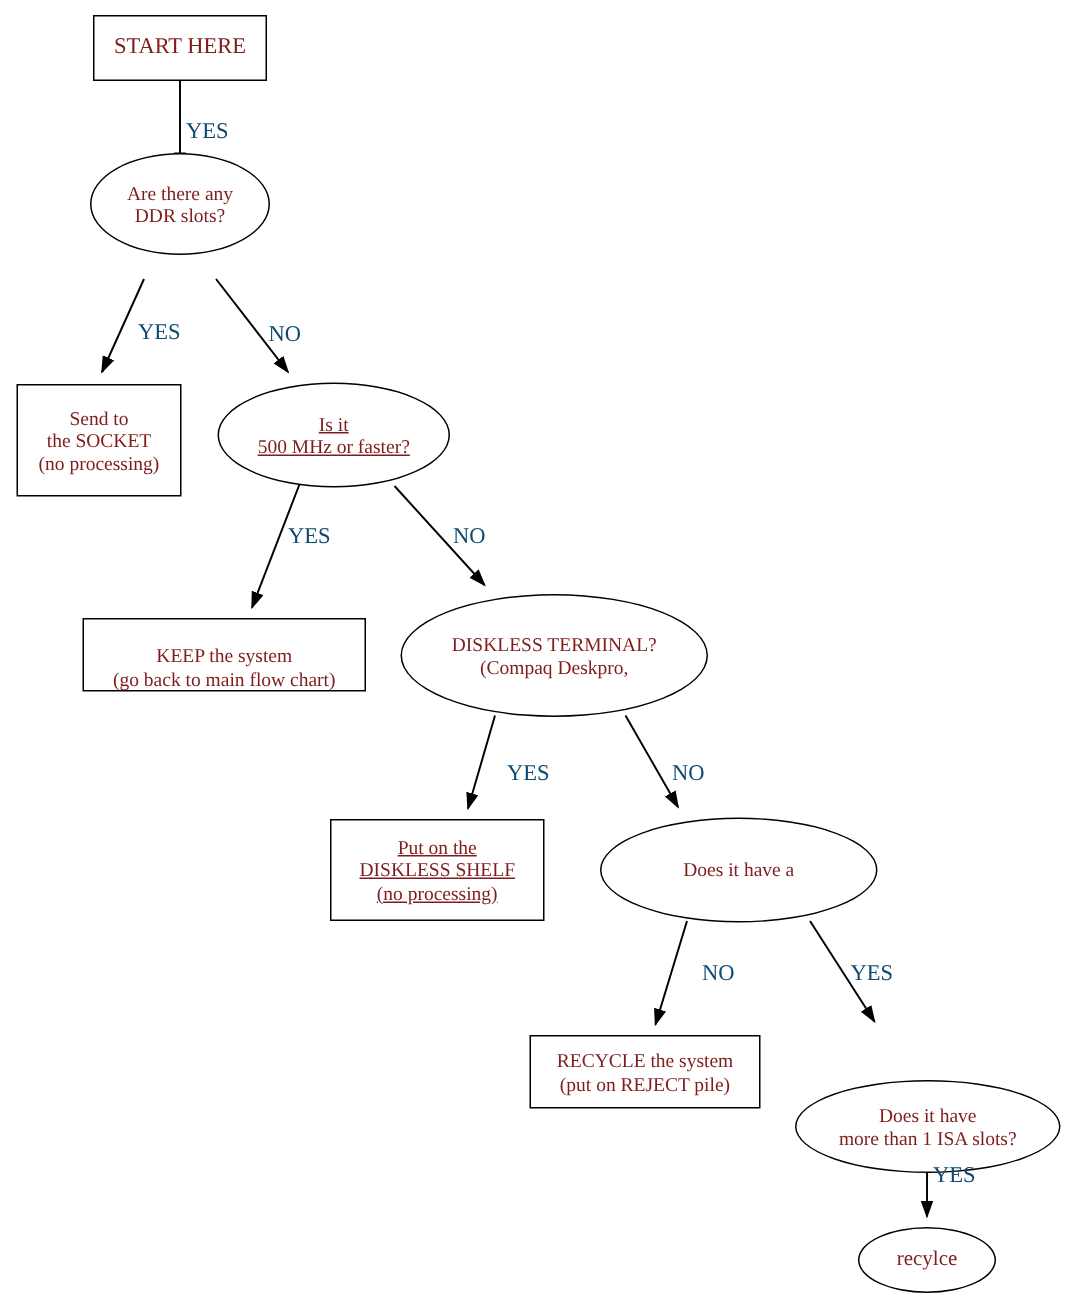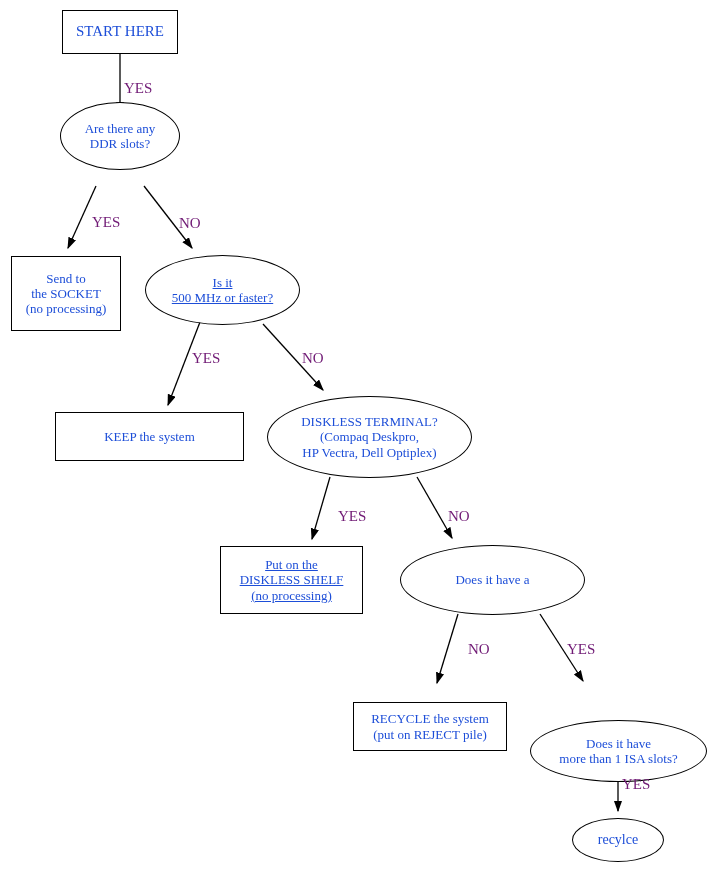--- a/index.html
+++ b/index.html
@@ -26,41 +26,41 @@
     height: 871px;
   }
   .node {
     position: absolute;
     box-sizing: border-box;
     display: flex;
     align-items: center;
     justify-content: center;
     text-align: center;
     line-height: 1.18;
-    color: #1d4ed8;
+    color: #7f1d1d;
   }
   .node.box {
     border: 1px solid #000000;
     background: #ffffff;
   }
   .node.ellipse {
     border: 1px solid #000000;
     border-radius: 50%;
     background: #ffffff;
   }
   .node .lines {
     width: 100%;
     padding: 0 4px;
     box-sizing: border-box;
   }
   .edge-label {
     position: absolute;
     font-family: "Liberation Serif", serif;
     font-size: 15px;
-    color: #701a75;
+    color: #0c4a6e;
     white-space: nowrap;
   }
 </style>
 </head>
 <body>
 
 <div id="canvas">
   <svg class="edges" viewBox="0 0 714 871">
     <defs>
       <marker id="arrow" markerWidth="10" markerHeight="10" refX="8" refY="3.2" orient="auto" markerUnits="strokeWidth">
@@ -98,45 +98,45 @@
           <div>the SOCKET</div>
           <div>(no processing)</div>
         </div>
       </div>
       <div class="node ellipse" style="left: 145px; top: 255px; width: 155px; height: 70px; font-size: 13px; text-decoration: underline;">
         <div class="lines">
           <div>Is it</div>
           <div>500 MHz or faster?</div>
         </div>
       </div>
-      <div class="node box" style="left: 55px; top: 412px; width: 189px; height: 49px; font-size: 13px;">
+      <div class="node box" style="left: 55px; top: 412px; width: 189px; height: 49px; font-size: 13px; align-items: flex-end;">
         <div class="lines">
           <div>KEEP the system</div>
+          <div>(go back to main flow chart)</div>
         </div>
       </div>
       <div class="node ellipse" style="left: 267px; top: 396px; width: 205px; height: 82px; font-size: 13px;">
         <div class="lines">
           <div>DISKLESS TERMINAL?</div>
           <div>(Compaq Deskpro,</div>
-          <div>HP Vectra, Dell Optiplex)</div>
         </div>
       </div>
       <div class="node box" style="left: 220px; top: 546px; width: 143px; height: 68px; font-size: 13px; text-decoration: underline;">
         <div class="lines">
           <div>Put on the</div>
           <div>DISKLESS SHELF</div>
           <div>(no processing)</div>
         </div>
       </div>
       <div class="node ellipse" style="left: 400px; top: 545px; width: 185px; height: 70px; font-size: 13px;">
         <div class="lines">
           <div>Does it have a</div>
         </div>
       </div>
-      <div class="node box" style="left: 353px; top: 690px; width: 154px; height: 49px; font-size: 13px; margin-top: 12px;">
+      <div class="node box" style="left: 353px; top: 690px; width: 154px; height: 49px; font-size: 13px;">
         <div class="lines">
           <div>RECYCLE the system</div>
           <div>(put on REJECT pile)</div>
         </div>
       </div>
       <div class="node ellipse" style="left: 530px; top: 720px; width: 177px; height: 62px; font-size: 13px;">
         <div class="lines">
           <div>Does it have</div>
           <div>more than 1 ISA slots?</div>
         </div>

